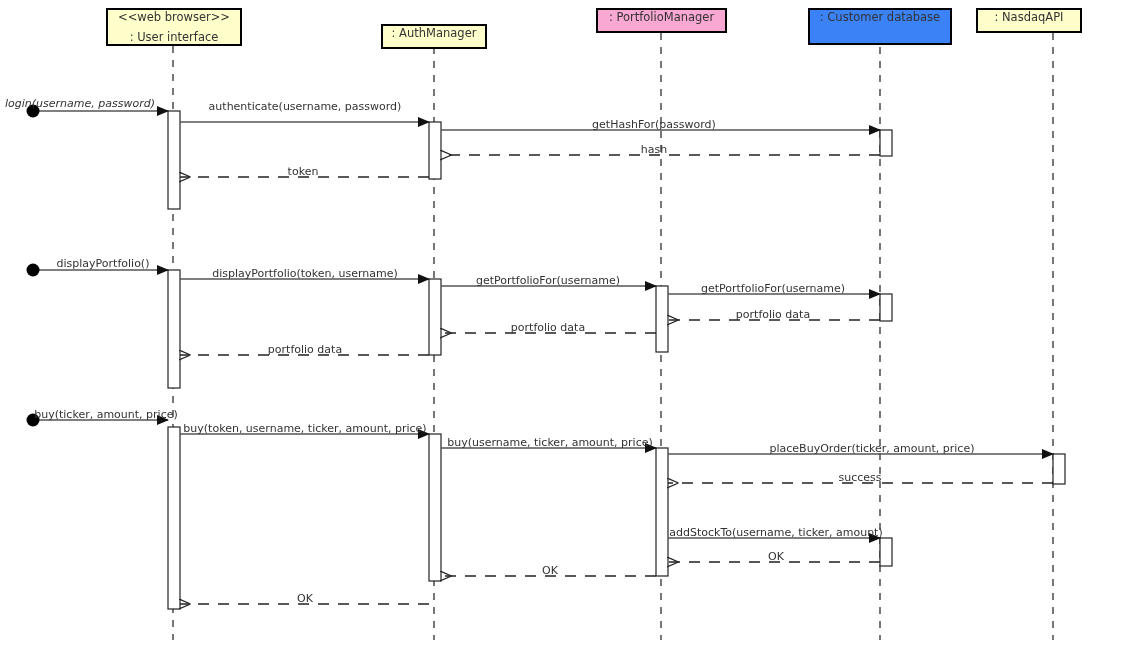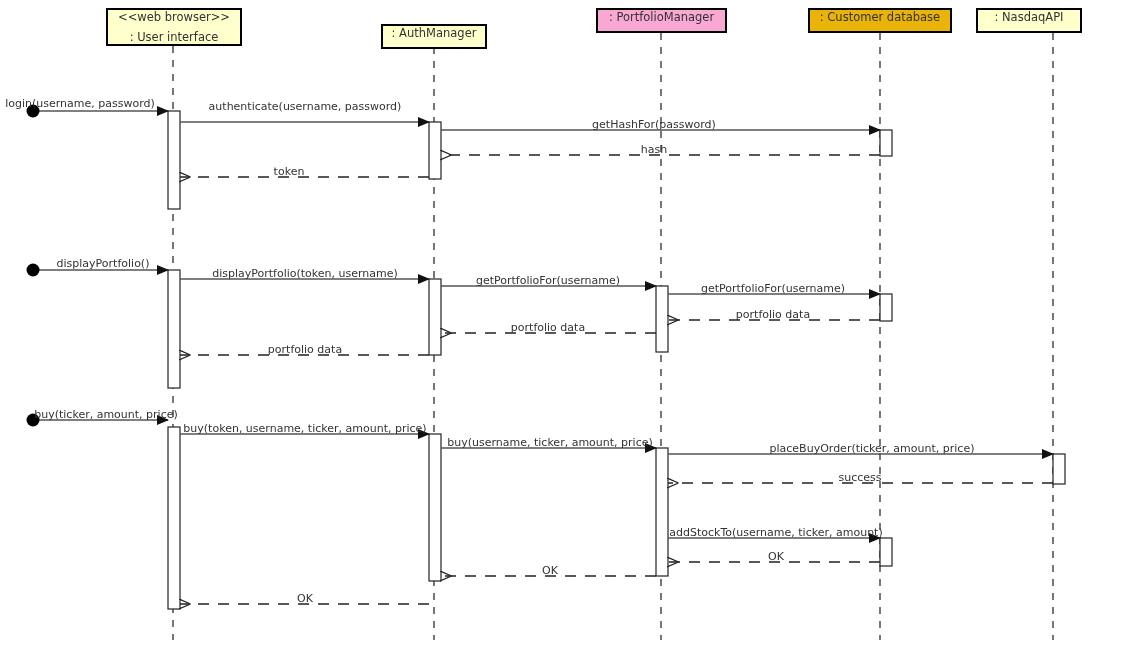--- a/index.html
+++ b/index.html
@@ -88,33 +88,33 @@
       <div class="lifeline-box" style="left: 106px; top: 8px; width: 136px; height: 38px; background: rgb(255, 255, 204); border-color: rgb(0, 0, 0);">
         <span class="ln">&lt;&lt;web browser&gt;&gt;</span>
         <span class="ln">: User interface</span>
       </div>
       <div class="lifeline-box" style="left: 381px; top: 24px; width: 106px; height: 25px; background: rgb(255, 255, 204); border-color: rgb(0, 0, 0);">
         <span class="ln">: AuthManager</span>
       </div>
       <div class="lifeline-box" style="left: 596px; top: 8px; width: 131px; height: 25px; background: #f9a8d4; border-color: rgb(0, 0, 0);">
         <span class="ln">: PortfolioManager</span>
       </div>
-      <div class="lifeline-box" style="left: 808px; top: 8px; width: 144px; height: 25px; background: #eab308; border-color: rgb(0, 0, 0);">
+      <div class="lifeline-box" style="left: 808px; top: 8px; width: 144px; height: 37px; background: #3b82f6; border-color: rgb(0, 0, 0);">
         <span class="ln">: Customer database</span>
       </div>
       <div class="lifeline-box" style="left: 976px; top: 8px; width: 106px; height: 25px; background: rgb(255, 255, 204); border-color: rgb(0, 0, 0);">
         <span class="ln">: NasdaqAPI</span>
       </div>
     </div>
   <div id="labels">
-      <div class="msg-label" style="left: 80px; top: 98px; color: rgb(51, 51, 51);">login(username, password)</div>
+      <div class="msg-label" style="left: 80px; top: 98px; color: rgb(51, 51, 51); font-style: italic;">login(username, password)</div>
       <div class="msg-label" style="left: 305px; top: 101px; color: rgb(51, 51, 51);">authenticate(username, password)</div>
       <div class="msg-label" style="left: 654px; top: 119px; color: rgb(51, 51, 51);">getHashFor(password)</div>
       <div class="msg-label" style="left: 654px; top: 144px; color: rgb(51, 51, 51);">hash</div>
-      <div class="msg-label" style="left: 289px; top: 166px; color: rgb(51, 51, 51);">token</div>
+      <div class="msg-label" style="left: 303px; top: 166px; color: rgb(51, 51, 51);">token</div>
       <div class="msg-label" style="left: 103px; top: 258px; color: rgb(51, 51, 51);">displayPortfolio()</div>
       <div class="msg-label" style="left: 305px; top: 268px; color: rgb(51, 51, 51);">displayPortfolio(token, username)</div>
       <div class="msg-label" style="left: 548px; top: 275px; color: rgb(51, 51, 51);">getPortfolioFor(username)</div>
       <div class="msg-label" style="left: 773px; top: 283px; color: rgb(51, 51, 51);">getPortfolioFor(username)</div>
       <div class="msg-label" style="left: 773px; top: 309px; color: rgb(51, 51, 51);">portfolio data</div>
       <div class="msg-label" style="left: 548px; top: 322px; color: rgb(51, 51, 51);">portfolio data</div>
       <div class="msg-label" style="left: 305px; top: 344px; color: rgb(51, 51, 51);">portfolio data</div>
       <div class="msg-label" style="left: 106px; top: 409px; color: rgb(51, 51, 51);">buy(ticker, amount, price)</div>
       <div class="msg-label" style="left: 305px; top: 423px; color: rgb(51, 51, 51);">buy(token, username, ticker, amount, price)</div>
       <div class="msg-label" style="left: 550px; top: 437px; color: rgb(51, 51, 51);">buy(username, ticker, amount, price)</div>

